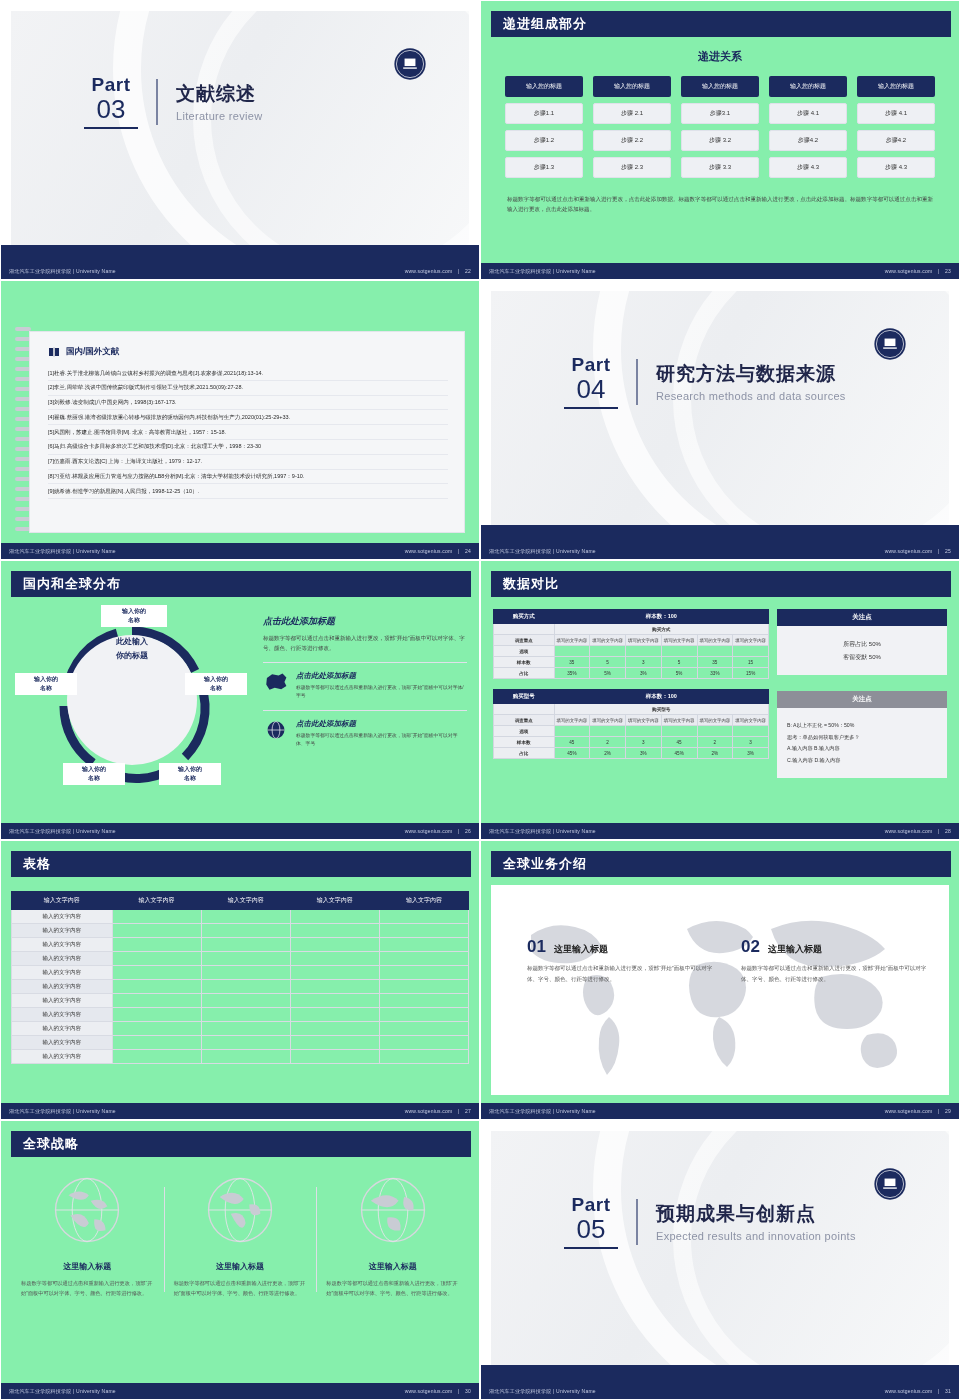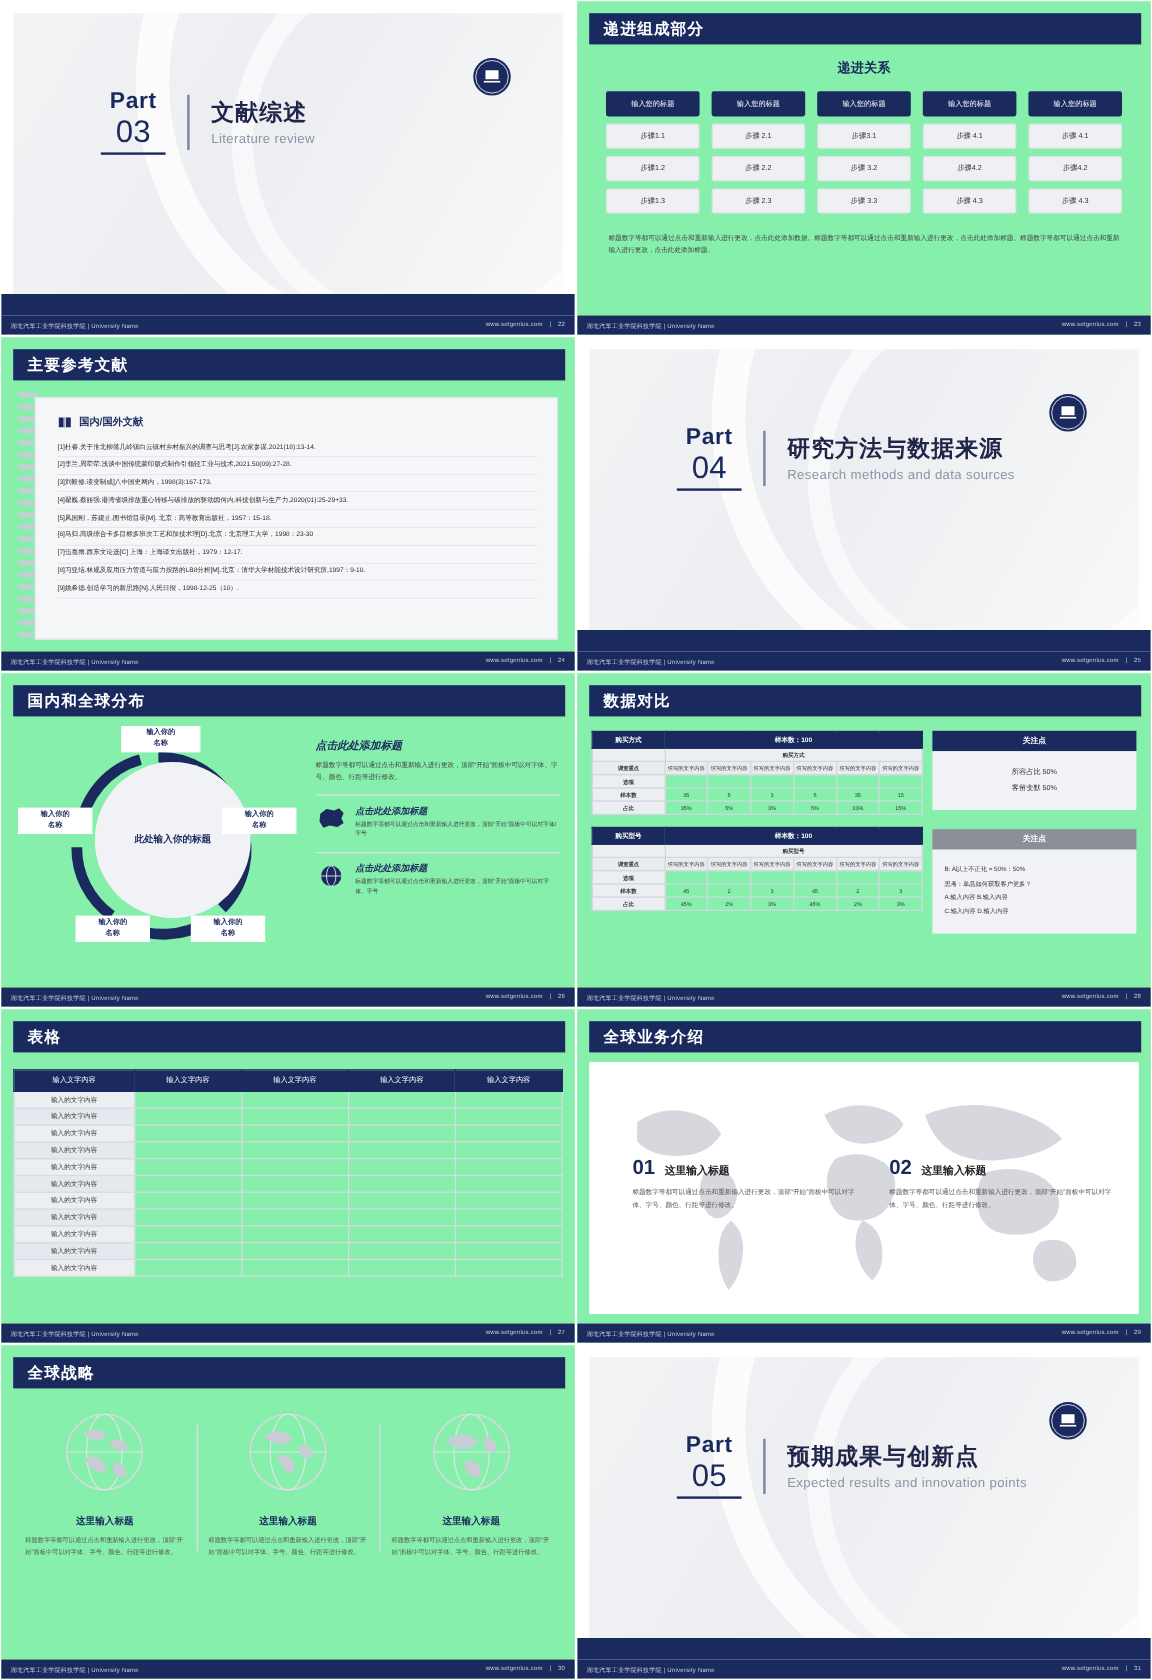--- a/index.html
+++ b/index.html
@@ -112,22 +112,22 @@
   .ref-item { font-size:5.5px; color:#2a2a2a; line-height:1.6; padding:2.5px 0; border-bottom:1px solid #e6e8ee; }
   .spiral { position:absolute; left:14px; top:46px; width:16px; bottom:26px; }
   .spiral i {
     display:block; width:16px; height:4px; border-radius:3px;
     background:#c9ccd4; margin-bottom:6px;
   }
 
   
   .circle-wrap { position:absolute; left:8px; top:50px; width:250px; height:200px; }
   .donut-inner {
-    position:absolute; left:70px; top:24px; width:130px; height:130px; border-radius:50%;
-    background:#f1f2f5; display:flex; flex-direction:row; align-items:center; justify-content:center;
+    position:absolute; left:58px; top:24px; width:130px; height:130px; border-radius:50%;
+    background:#f1f2f5; display:flex; flex-direction:column; align-items:center; 
     font-size:8px; color:#1b2a5e; font-weight:bold; line-height:1.8;
   }
   .cnode {
     position:absolute; background:#fff; color:#1b2a5e; font-size:6px; font-weight:bold;
     text-align:center; line-height:1.5; padding:2px 3px;
   }
   .right-col { position:absolute; left:262px; top:54px; right:12px; }
   .rc-title { font-size:9px; font-weight:bold; color:#1b2a5e;font-style:italic; }
   .rc-text { font-size:5.5px; color:#444; line-height:1.85; margin-top:5px; }
   .rc-item { display:flex; margin-top:9px; padding-top:8px; border-top:1px solid #dfe2ea; }
@@ -167,21 +167,21 @@
   }
   .kp-head.gray { background:#8d8f98; }
   .kp-body { background:#f1f2f5; padding:12px 10px; font-size:6px; color:#333; line-height:2.1; text-align:center; }
   .kp-body.left { text-align:left; font-size:5.2px; line-height:2.2; }
 
   
   .map-bg {
     position:absolute; left:10px; top:44px; right:10px; bottom:24px;
     background:#ffffff; overflow:hidden;
   }
-  .gb-cols { position:absolute; left:46px; top:122px; right:30px; display:flex; gap:26px; }
+  .gb-cols { position:absolute; left:46px; top:96px; right:30px; display:flex; gap:26px; }
   .gb-col { flex:1; }
   .gb-top { display:flex; align-items:baseline; }
   .gb-num { font-size:17px; font-weight:bold; color:#1b2a5e; margin-right:8px; }
   .gb-t { font-size:9px; font-weight:bold; color:#222; }
   .gb-d { font-size:5.5px; color:#555; line-height:1.95; margin-top:6px; }
 
   
   .gs-cols { position:absolute; left:10px; top:52px; right:10px; display:flex; }
   .gs-col { flex:1; text-align:center; padding:0 10px; position:relative; }
   .gs-col + .gs-col:before {
@@ -274,23 +274,20 @@
       <span class="left">湖北汽车工业学院科技学院 | University Name</span>
       <span class="right">
         <span>www.sotgenius.com</span>
         <span class="pg">|</span>
         <span class="pg">23</span>
       </span>
     </div>
   </div>
 
   <div class="slide">
-    <div class="title-bar">
-      <span>主要参考文献</span>
-    </div>
     <div class="spiral">
       <i></i>
         <i></i>
         <i></i>
         <i></i>
         <i></i>
         <i></i>
         <i></i>
         <i></i>
         <i></i>

